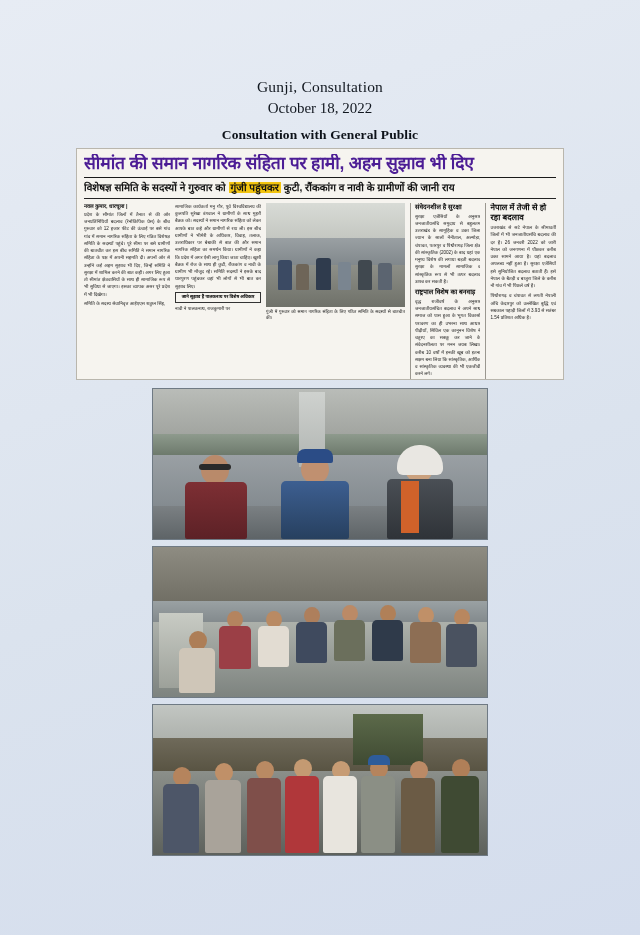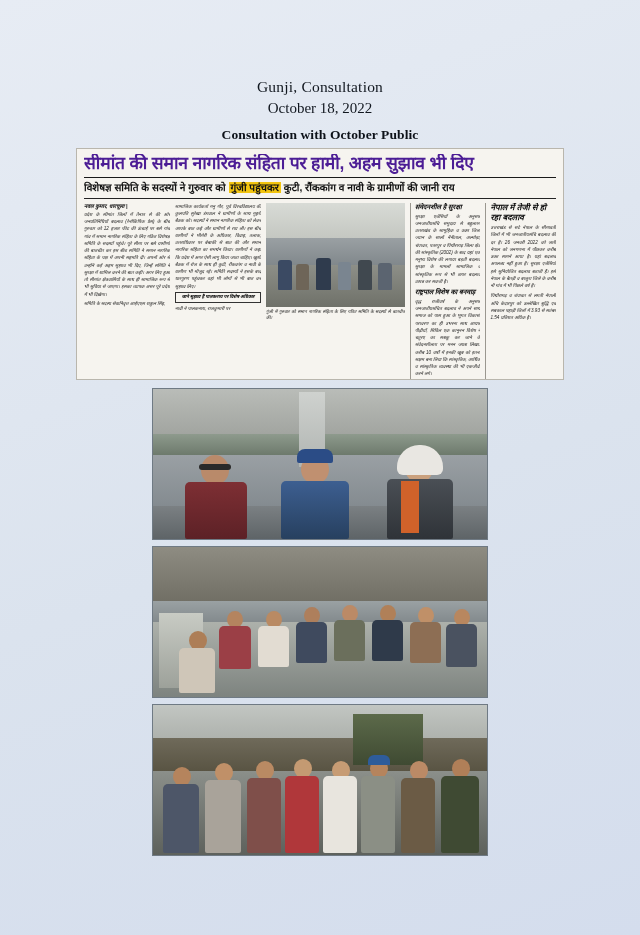--- a/index.html
+++ b/index.html
@@ -84,21 +84,20 @@
   }
   .clip-sub .hl {
     background: #f2c40f;
     padding: 0 2px;
   }
   .clip-body {
     display: flex;
     gap: 5px;
     margin-top: 4px;
     height: 178px;
-    font-style: italic;
   }
   .col {
     position: relative;
     box-sizing: border-box;
     overflow: hidden;
   }
   .col-a { width: 88px; }
   .col-b { width: 88px; }
   .col-photo { width: 142px; }
   .col-c { width: 72px; border-left: 1px solid #9a978f; padding-left: 4px; }
@@ -186,21 +185,21 @@
   .body { position: absolute; border-radius: 5px 5px 2px 2px; }
 </style>
 </head>
 <body>
 
 <div class="page">
 
   <div class="heading">
     <div class="loc">Gunji, Consultation</div>
     <div class="date">October 18, 2022</div>
-    <div class="subtitle">Consultation with October Public</div>
+    <div class="subtitle">Consultation with General Public</div>
   </div>
 
   <div class="clipping">
 
     <div class="clip-headline">सीमांत की समान नागरिक संहिता पर हामी, अहम सुझाव भी दिए</div>
 
     <div class="clip-sub">
       <span>विशेषज्ञ समिति के सदस्यों ने गुरुवार को</span>
       <span class="hl">गुंजी पहुंचकर</span>
       <span>कुटी, रौंककांग व नावी के ग्रामीणों की जानी राय</span>

